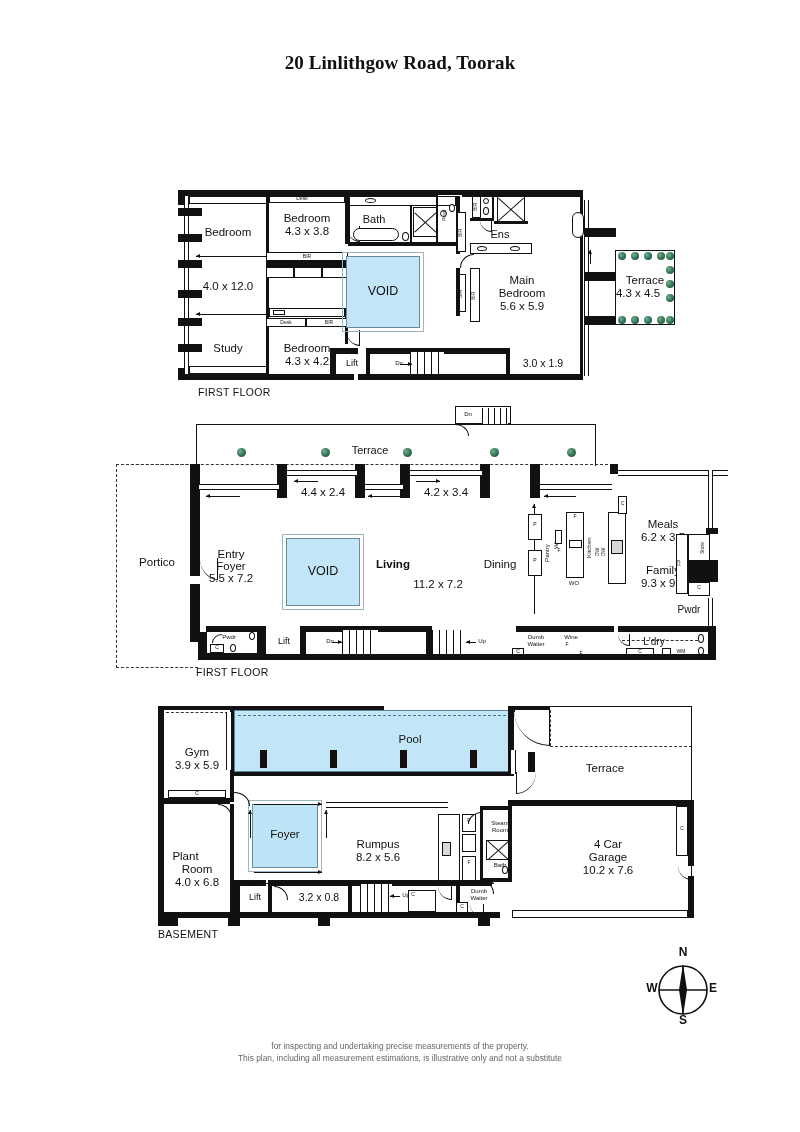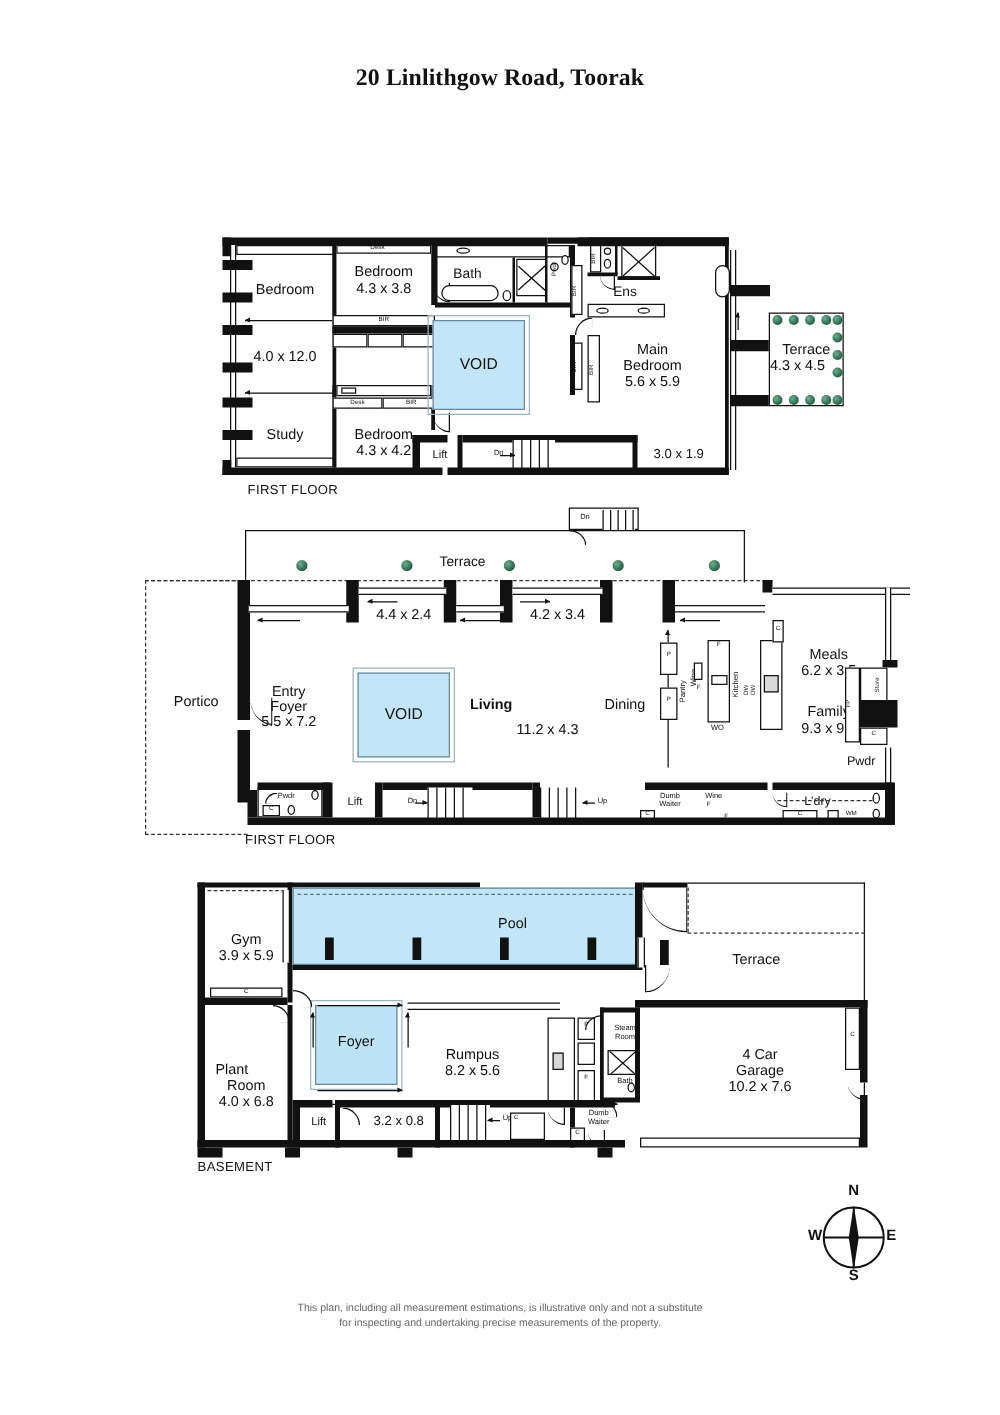--- a/index.html
+++ b/index.html
@@ -286,21 +286,21 @@
   <div class="lbl rm" style="left:90px;top:152px;width:62px;">Foyer</div>
   <div class="lbl dim" style="left:88px;top:164px;width:66px;">5.5 x 7.2</div>
   <div class="doorL" style="left:90px;top:150px;width:18px;height:22px;"></div>
   <div class="blk" style="left:80px;top:176px;width:10px;height:58px;"></div>
 
   <div class="voidtrim" style="left:172px;top:126px;width:82px;height:76px;"></div>
   <div class="void" style="left:176px;top:130px;width:74px;height:68px;"></div>
   <div class="lbl rm" style="left:176px;top:156px;width:74px;font-size:12.5px;">VOID</div>
 
   <div class="lbl rm" style="left:252px;top:150px;width:62px;font-weight:bold;">Living</div>
-  <div class="lbl dim" style="left:288px;top:170px;width:80px;">11.2 x 4.3</div>
+  <div class="lbl dim" style="left:288px;top:170px;width:80px;">11.2 x 7.2</div>
   <div class="lbl rm" style="left:360px;top:150px;width:60px;">Dining</div>
 
   <div class="arrowv" style="left:424px;top:96px;height:110px;"></div>
   <div class="cab" style="left:418px;top:106px;width:14px;height:26px;"></div>
   <div class="lbl xs" style="left:418px;top:114px;width:14px;">P</div>
   <div class="cab" style="left:418px;top:142px;width:14px;height:26px;"></div>
   <div class="lbl xs" style="left:418px;top:150px;width:14px;">P</div>
   <div class="lbl sm vert" style="left:434px;top:124px;height:42px;width:9px;">Pantry</div>
   <div class="lbl sm vert" style="left:443px;top:120px;height:28px;width:9px;">Wine</div>
   <div class="cab" style="left:445px;top:122px;width:7px;height:14px;"></div>
@@ -525,15 +525,15 @@
     <polygon points="40,16 44,42 40,46 36,42" fill="#111"></polygon>
     <polygon points="40,68 44,42 40,38 36,42" fill="#111"></polygon>
   </svg>
   <div class="lbl" style="left:33px;top:-2px;width:14px;font-size:12px;font-weight:bold;">N</div>
   <div class="lbl" style="left:63px;top:34px;width:14px;font-size:12px;font-weight:bold;">E</div>
   <div class="lbl" style="left:33px;top:66px;width:14px;font-size:12px;font-weight:bold;">S</div>
   <div class="lbl" style="left:2px;top:34px;width:14px;font-size:12px;font-weight:bold;">W</div>
 </div>
 
 <div id="footer">
+  <div>for inspecting and undertaking precise measurements of the property.</div>
   <div>This plan, including all measurement estimations, is illustrative only and not a substitute</div>
-  <div>for inspecting and undertaking precise measurements of the property.</div>
 </div>
 
 </body></html>

